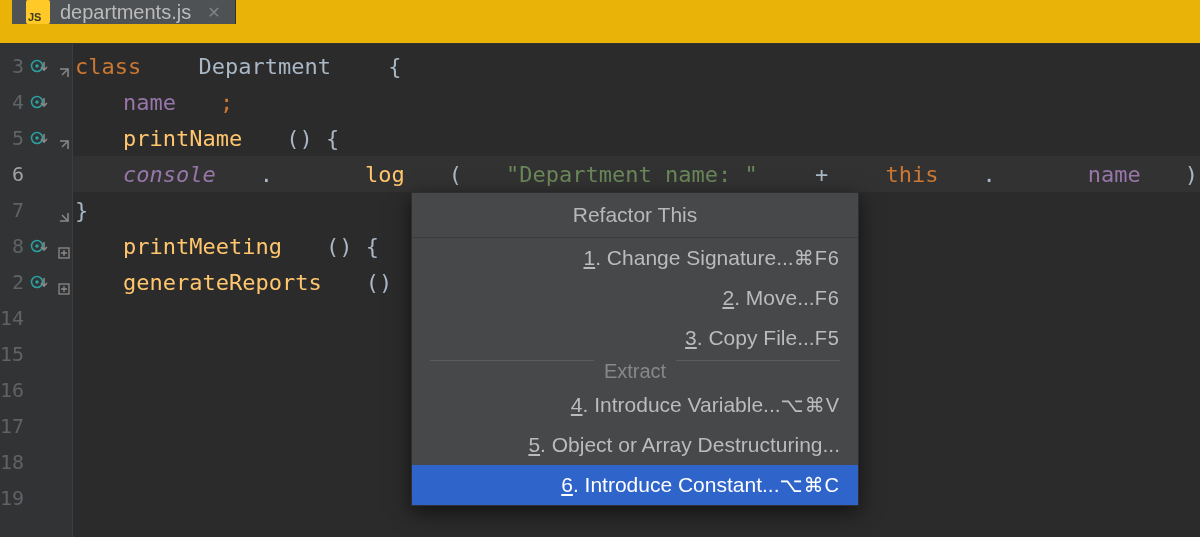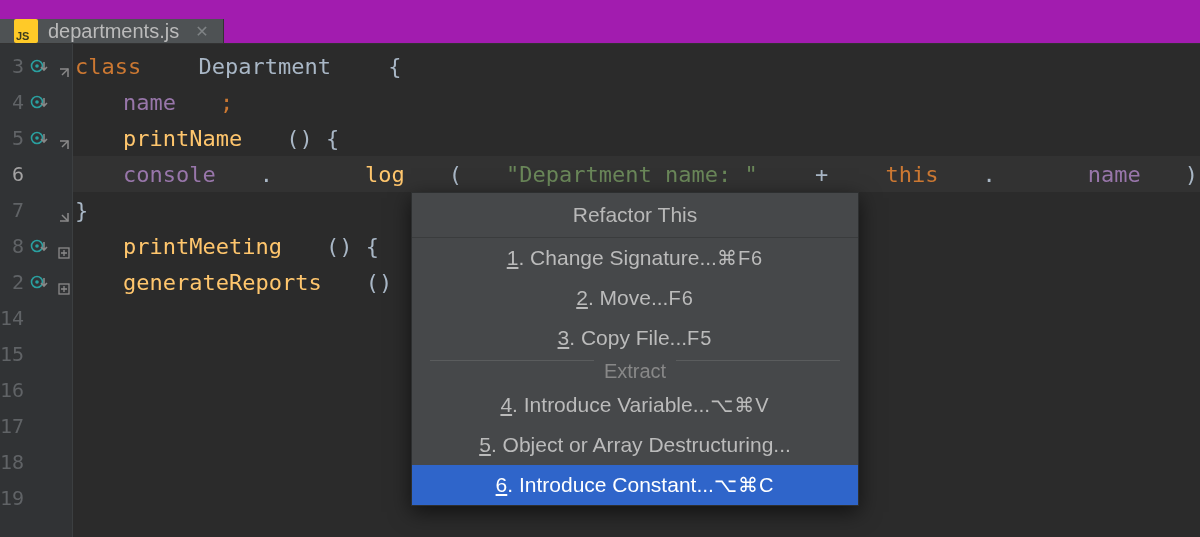--- a/index.html
+++ b/index.html
@@ -7,25 +7,26 @@
   body {
     background: #2b2b2b;
     font-family: "Menlo", "Consolas", monospace;
     font-size: 22px;
     color: #a9b7c6;
     position: relative;
   }
 
   
   .tab-bar {
-    background: #a21caf;
+    background: #eab308;
     height: 44px;
     display: flex;
-    align-items: flex-end;
+    align-items: flex-start;
     border-bottom: 1px solid #323232;
+    padding-left: 12px;
   }
   .tab {
     display: flex;
     align-items: center;
     gap: 10px;
     padding: 0 14px;
     background: #4e5254;
     color: #bbbbbb;
     font-family: -apple-system, "Helvetica Neue", Arial, sans-serif;
     font-size: 20px;
@@ -113,21 +114,21 @@
     gap: 44px;
   }
   .code-row.hl { background: #323232; }
 
   
   .kw { color: #cc7832; }
   .cls { color: #a9b7c6; }
   .field { color: #9876aa; margin-left: 48px; }
   .func { color: #ffc66d; margin-left: 48px; }
   .str { color: #6a8759; }
-  .ital { }
+  .ital { font-style: italic; }
   .punct { color: #a9b7c6; }
   .paren { color: #cc7832; }
   .fold-dots {
     color: #808080;
     border: 1px solid #555;
     border-radius: 4px;
     padding: 0 4px;
     font-size: 16px;
     margin-left: 2px;
   }
@@ -147,21 +148,21 @@
   }
   .popup-title {
     text-align: center;
     padding: 10px 0 10px;
     color: #b8b8b8;
     font-size: 21px;
     border-bottom: 1px solid #3a3c3d;
   }
   .popup-item {
     display: flex;
-    justify-content: center;
+    justify-content: flex-end;
     align-items: center;
     padding: 8px 18px;
     cursor: pointer;
   }
   .popup-item.selected {
     background: #2f65ca;
     color: #ffffff;
   }
   .popup-item .sc {
     font-family: -apple-system, Arial, sans-serif;

